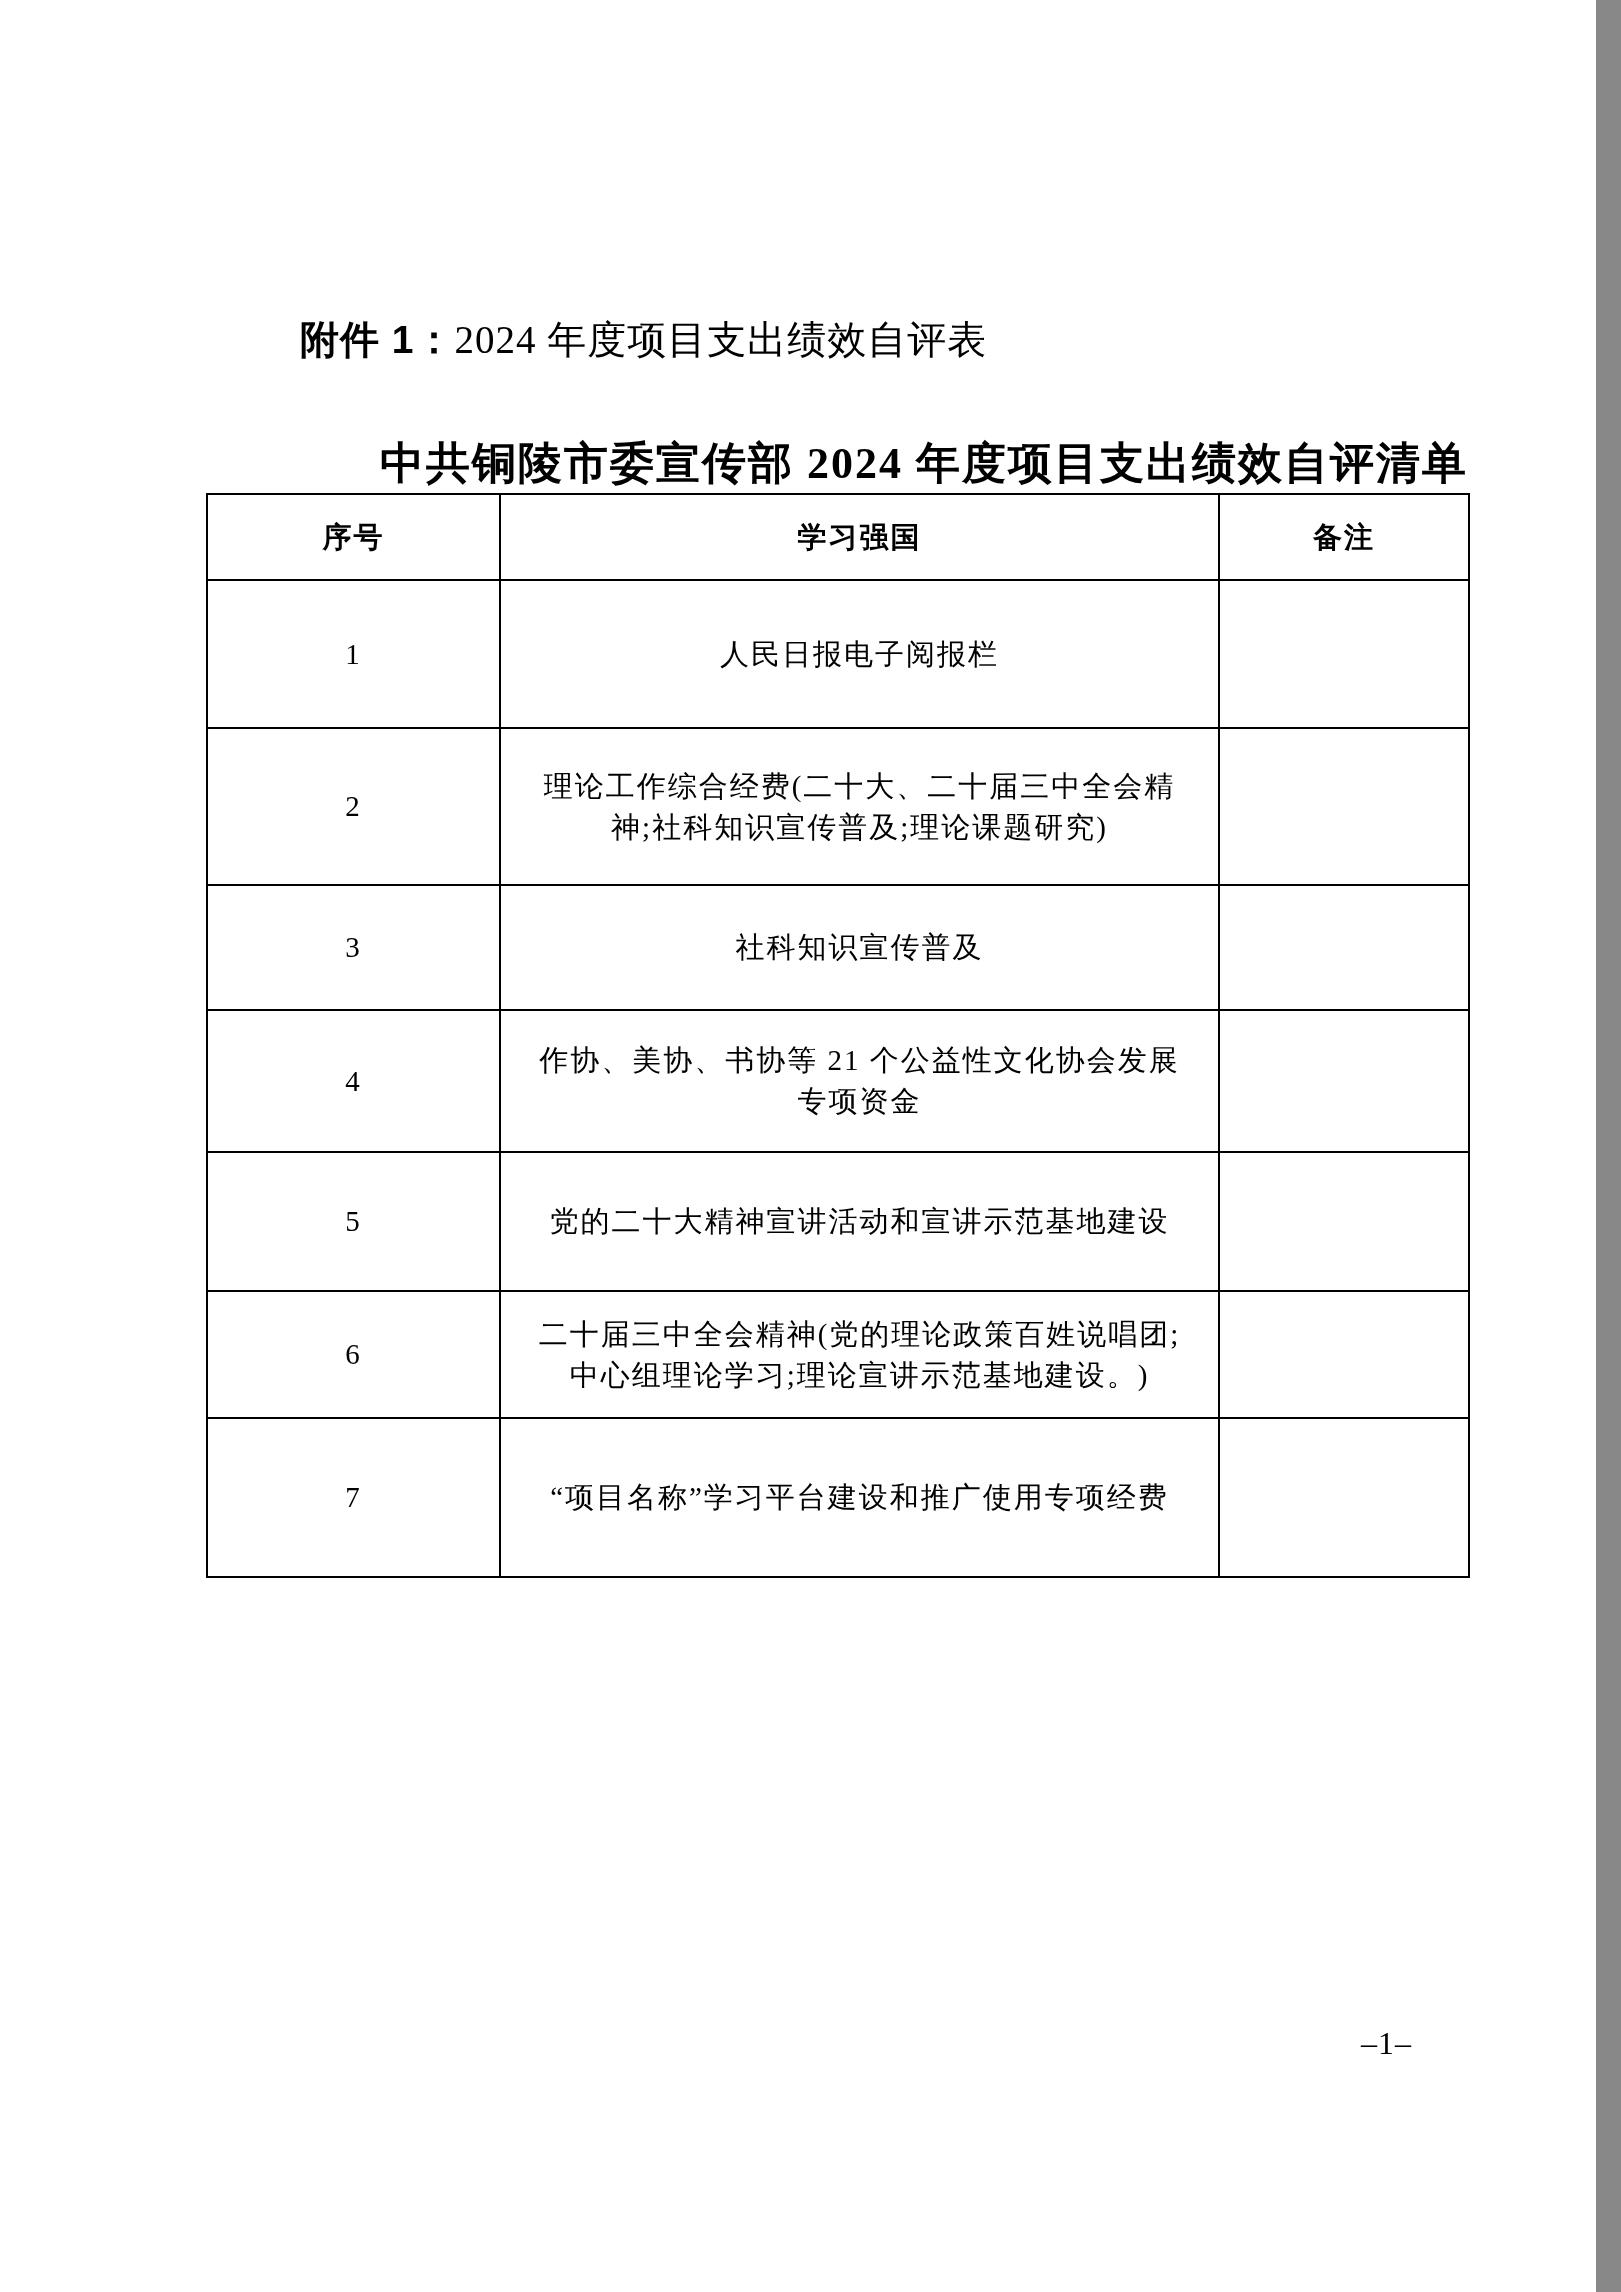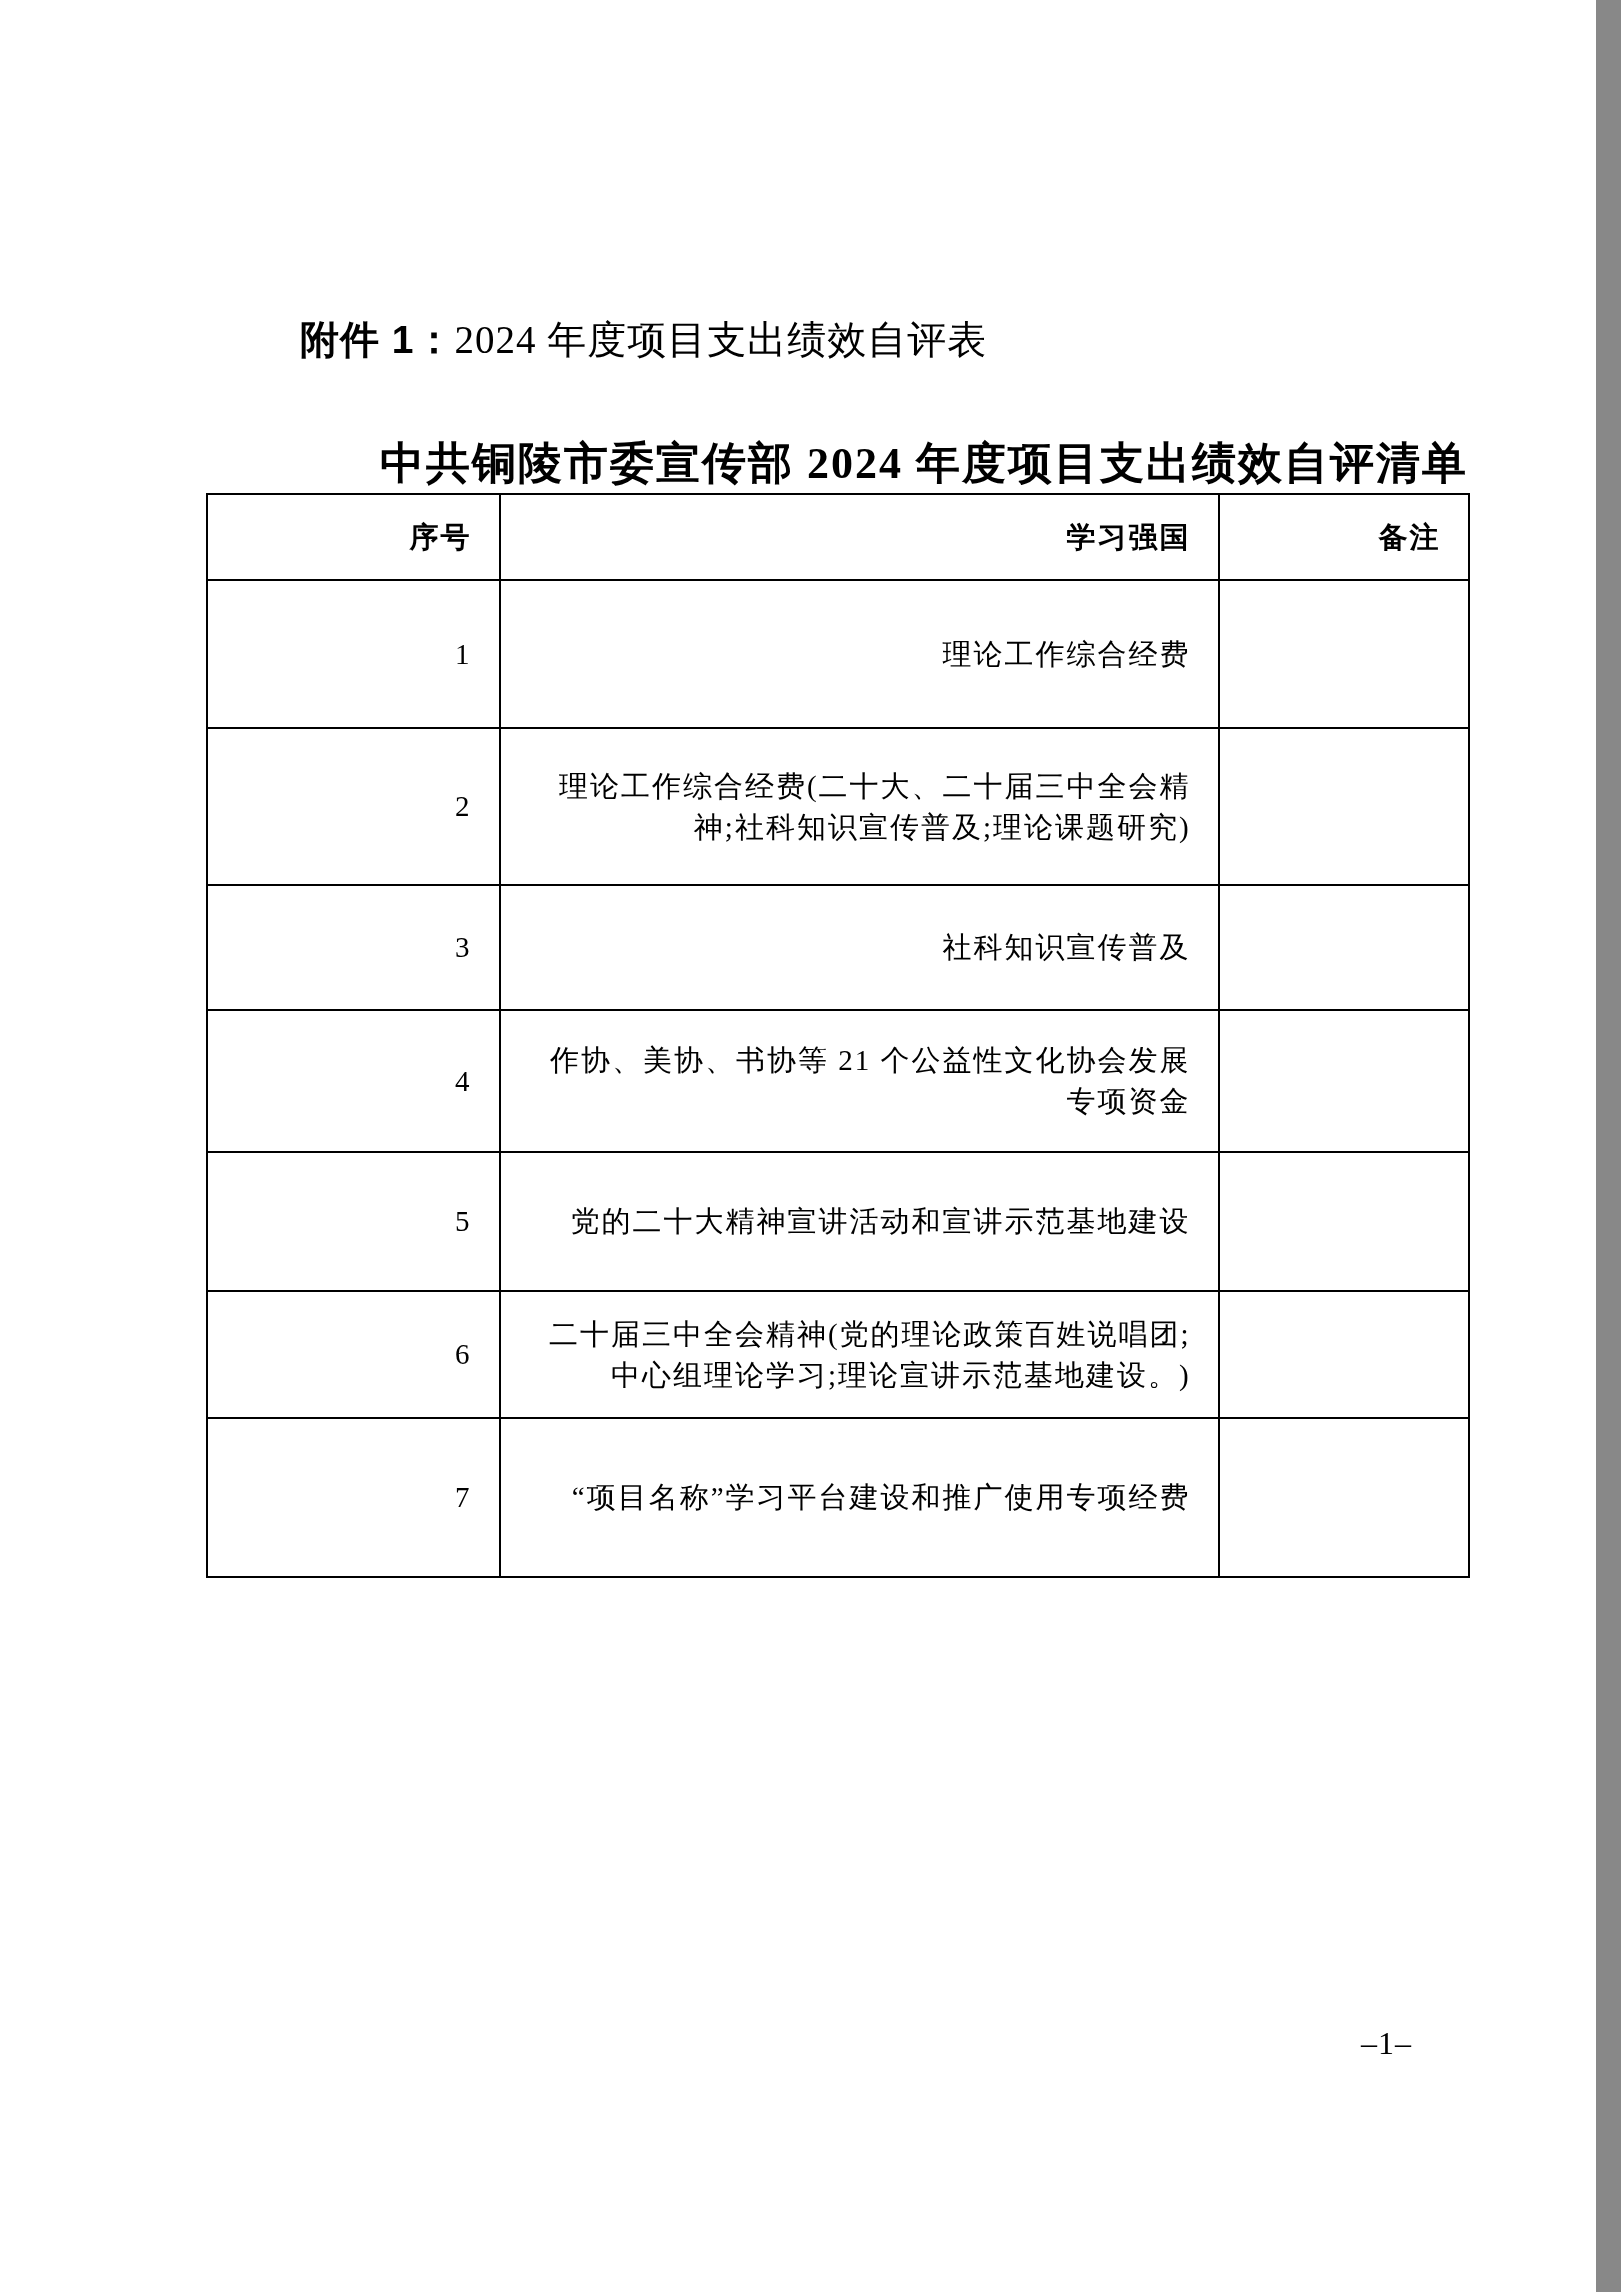--- a/index.html
+++ b/index.html
@@ -44,21 +44,21 @@
   table.selftable {
     position: absolute;
     left: 206px;
     top: 493px;
     width: 1262px;
     border-collapse: collapse;
     table-layout: fixed;
   }
   table.selftable th, table.selftable td {
     border: 2px solid #000000;
-    text-align: right;
+    text-align: center;
     vertical-align: middle;
     font-size: 29px;
     line-height: 41px;
     letter-spacing: 2px;
     padding: 3.9px 27.4px;
     overflow: hidden;
   }
   table.selftable th { font-weight: bold; }
   table.selftable tr.last-row th,
   table.selftable tr.last-row td { border-bottom-width: 2.9px; }
@@ -98,21 +98,21 @@
       <col style="width:250px">
     </colgroup>
     <tbody>
         <tr class="h-row">
       <th>序号</th>
       <th>学习强国</th>
       <th>备注</th>
     </tr>
     <tr class="r1">
       <td>1</td>
-      <td>理论工作综合经费</td>
+      <td>人民日报电子阅报栏</td>
       <td></td>
     </tr>
     <tr class="r2">
       <td>2</td>
       <td>理论工作综合经费(二十大、二十届三中全会精神;社科知识宣传普及;理论课题研究)</td>
       <td></td>
     </tr>
     <tr class="r3">
       <td>3</td>
       <td>社科知识宣传普及</td>

